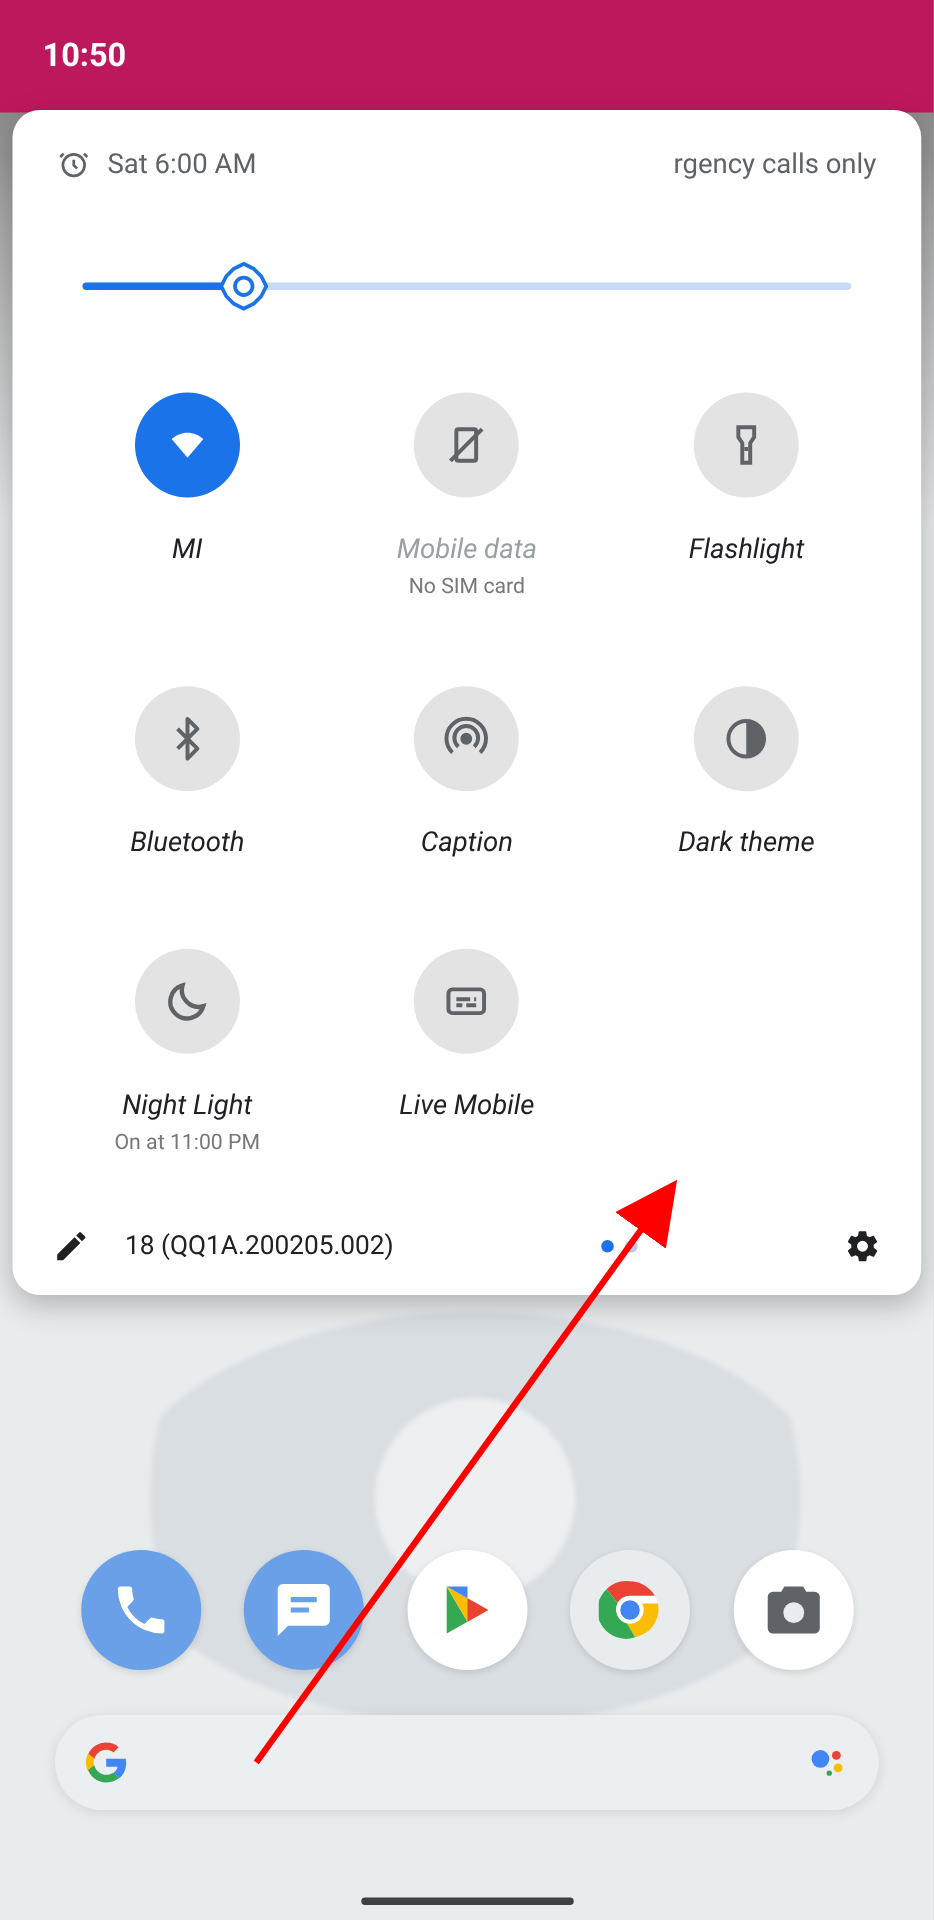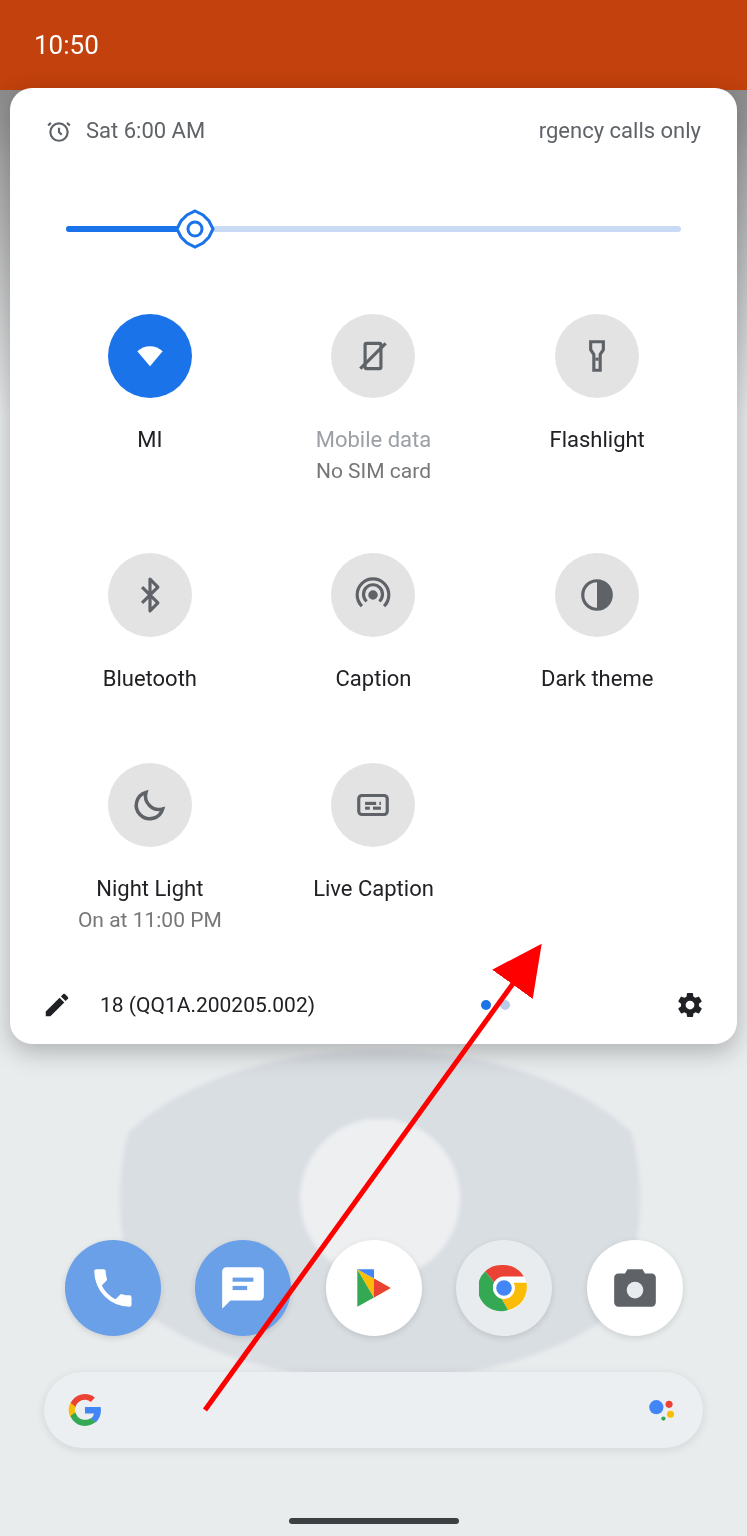--- a/index.html
+++ b/index.html
@@ -2,22 +2,22 @@
 <html><head>
 <meta charset="utf-8">
 <style>
   * { box-sizing: border-box; margin: 0; padding: 0; }
   html, body { width: 747px; height: 1536px; font-family: Roboto, "Helvetica Neue", Arial, sans-serif; }
   body { position: relative; background: #cfd4d8; overflow: hidden; }
 
   
   .statusbar {
     position: absolute; top: 0; left: 0; right: 0; height: 90px;
-    background: #c2410c; color: #fff; display: flex; align-items: center;
-    padding: 0 34px; font-size: 26px; font-weight: 400; z-index: 5;
+    background: #be185d; color: #fff; display: flex; align-items: center;
+    padding: 0 34px; font-size: 26px; font-weight: 700; z-index: 5;
   }
 
   
   .home-bg {
     position: absolute; inset: 0;
     background: linear-gradient(#000 0, #000 90px, #3a3a3a 160px, #cfd4d8 420px, #cfd4d8 100%);
     z-index: 1;
   }
   .wallpaper-blob {
     position: absolute; left: 90px; top: 1050px; width: 580px; height: 330px;
@@ -30,21 +30,21 @@
   }
 
   
   .qs-panel {
     position: absolute; left: 10px; right: 10px; top: 88px;
     background: #fff; border-radius: 22px;
     box-shadow: 0 8px 24px rgba(0,0,0,.25);
     z-index: 10; padding-bottom: 18px;
   }
   .qs-header {
-    display: flex; align-items: flex-start; padding: 30px 36px 10px 36px;
+    display: flex; align-items: center; padding: 30px 36px 10px 36px;
     color: #5f6368; font-size: 22px;
   }
   .qs-header .alarm-icon { width: 26px; height: 26px; margin-right: 14px; flex: 0 0 auto; }
   .qs-header .spacer { flex: 1; }
   .qs-header .status-right { color: #5f6368; font-size: 22px; }
 
   
   .brightness {
     position: relative; margin: 50px 56px 30px 56px; height: 50px;
   }
@@ -65,22 +65,22 @@
     display: grid; grid-template-columns: repeat(3, 1fr);
     row-gap: 70px; margin: 60px 28px 40px 28px;
   }
   .tile { display: flex; flex-direction: column; align-items: center; }
   .tile .circle {
     width: 84px; height: 84px; border-radius: 50%;
     background: #e3e3e3; display: flex; align-items: center; justify-content: center;
   }
   .tile.active .circle { background: #1a73e8; }
   .tile .circle svg { width: 38px; height: 38px; }
-  .tile .label { margin-top: 28px; font-size: 22px; color: #202124; text-align: center; line-height: 1.3; }
-  .tile .sublabel { font-size: 21px; color: #777; text-align: center; margin-top: 4px; }
+  .tile .label { margin-top: 28px; font-size: 22px; color: #202124; text-align: center; line-height: 1.3; font-style: italic; }
+  .tile .sublabel { font-size: 17px; color: #777; text-align: center; margin-top: 4px; }
   .tile.disabled .label { color: #9aa0a6; }
 
   
   .qs-footer {
     display: flex; align-items: center; padding: 18px 32px 6px 32px;
   }
   .qs-footer .edit-icon, .qs-footer .settings-icon { width: 30px; height: 30px; flex: 0 0 auto; }
   .qs-footer .build { margin-left: 28px; font-size: 21px; color: #202124; }
   .qs-footer .spacer { flex: 1; }
   .qs-footer .dots { display: flex; gap: 9px; align-items: center; margin: 0 18px; }
@@ -225,21 +225,21 @@
       <div class="tile">
         <div class="circle">
           <svg viewBox="0 0 24 24" fill="none" stroke="#5f6368" stroke-width="2">
             <rect x="3" y="6" width="18" height="12" rx="2"></rect>
             <line x1="7" y1="11" x2="14" y2="11"></line>
             <line x1="16" y1="11" x2="17" y2="11"></line>
             <line x1="7" y1="14" x2="10" y2="14"></line>
             <line x1="12" y1="14" x2="17" y2="14"></line>
           </svg>
         </div>
-        <div class="label">Live Caption</div>
+        <div class="label">Live Mobile</div>
       </div>
     </div>
 
   <div class="qs-footer">
     <span class="edit-icon">
       <svg viewBox="0 0 24 24" fill="#202124">
           <path d="M3 17.25V21h3.75L17.81 9.94l-3.75-3.75L3 17.25zM20.71 7.04a1 1 0 0 0 0-1.41l-2.34-2.34a1 1 0 0 0-1.41 0l-1.83 1.83 3.75 3.75 1.83-1.83z"></path>
         </svg>
     </span>
     <span class="build">18 (QQ1A.200205.002)</span>

